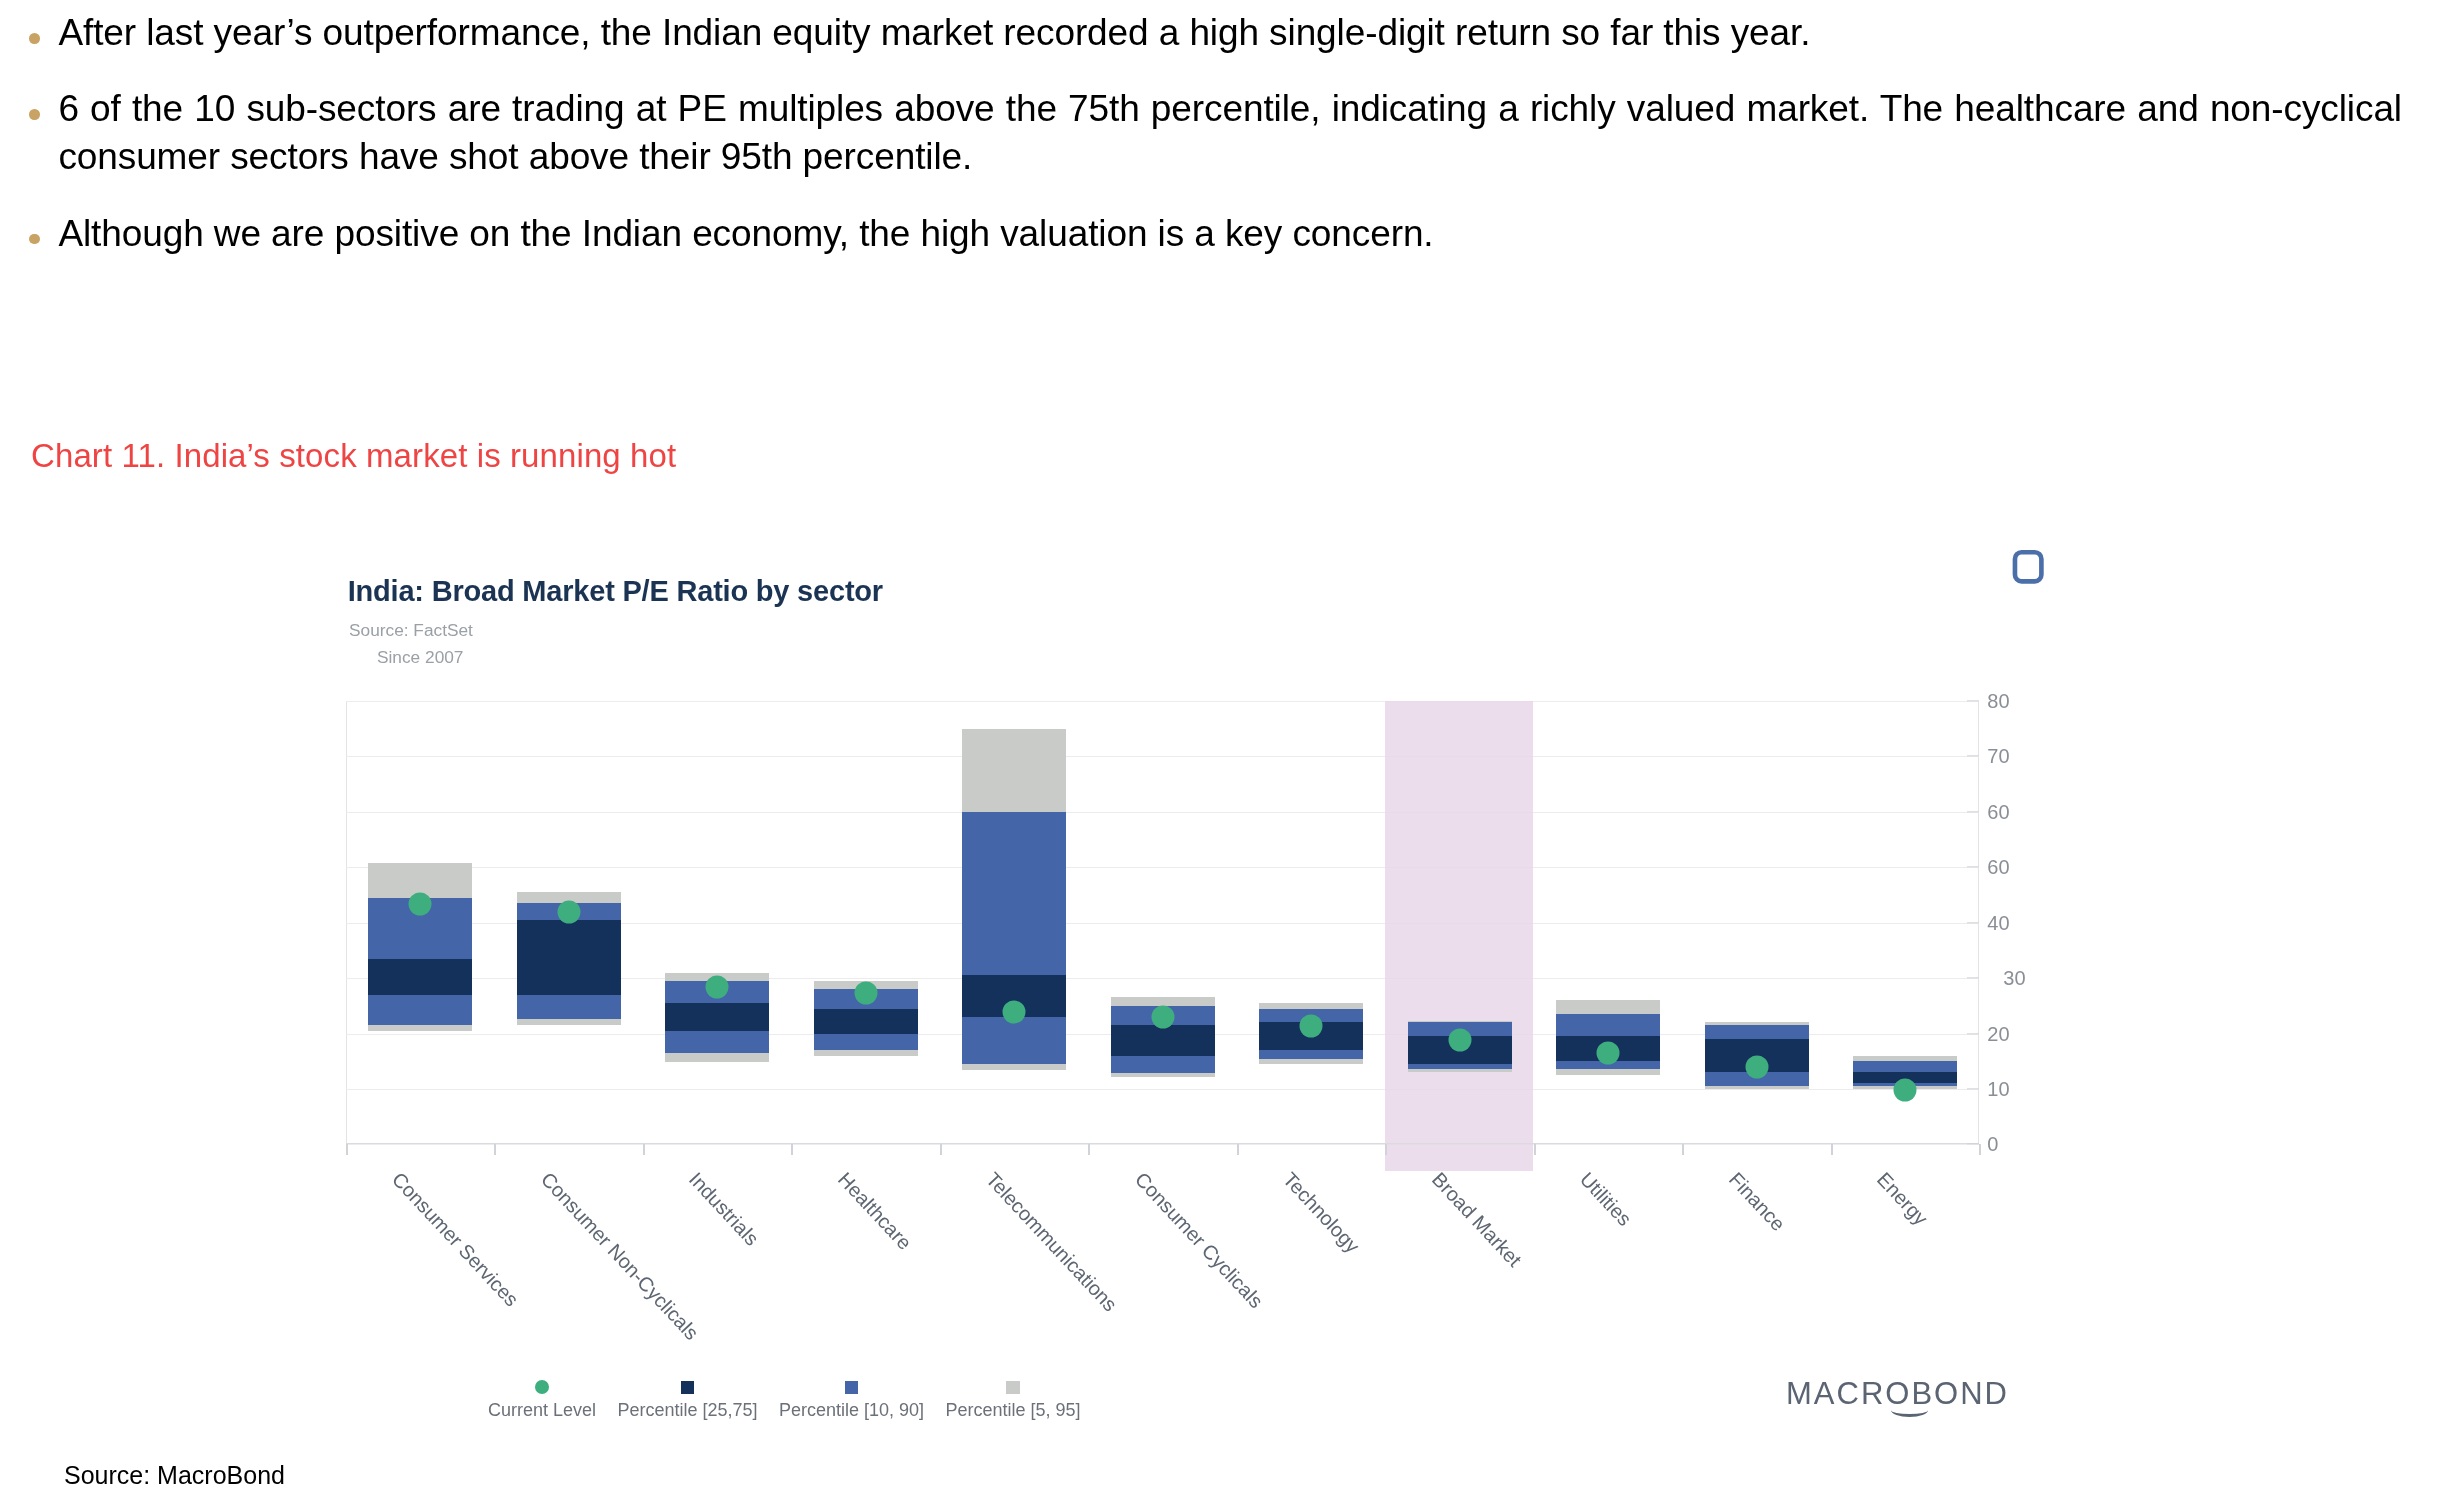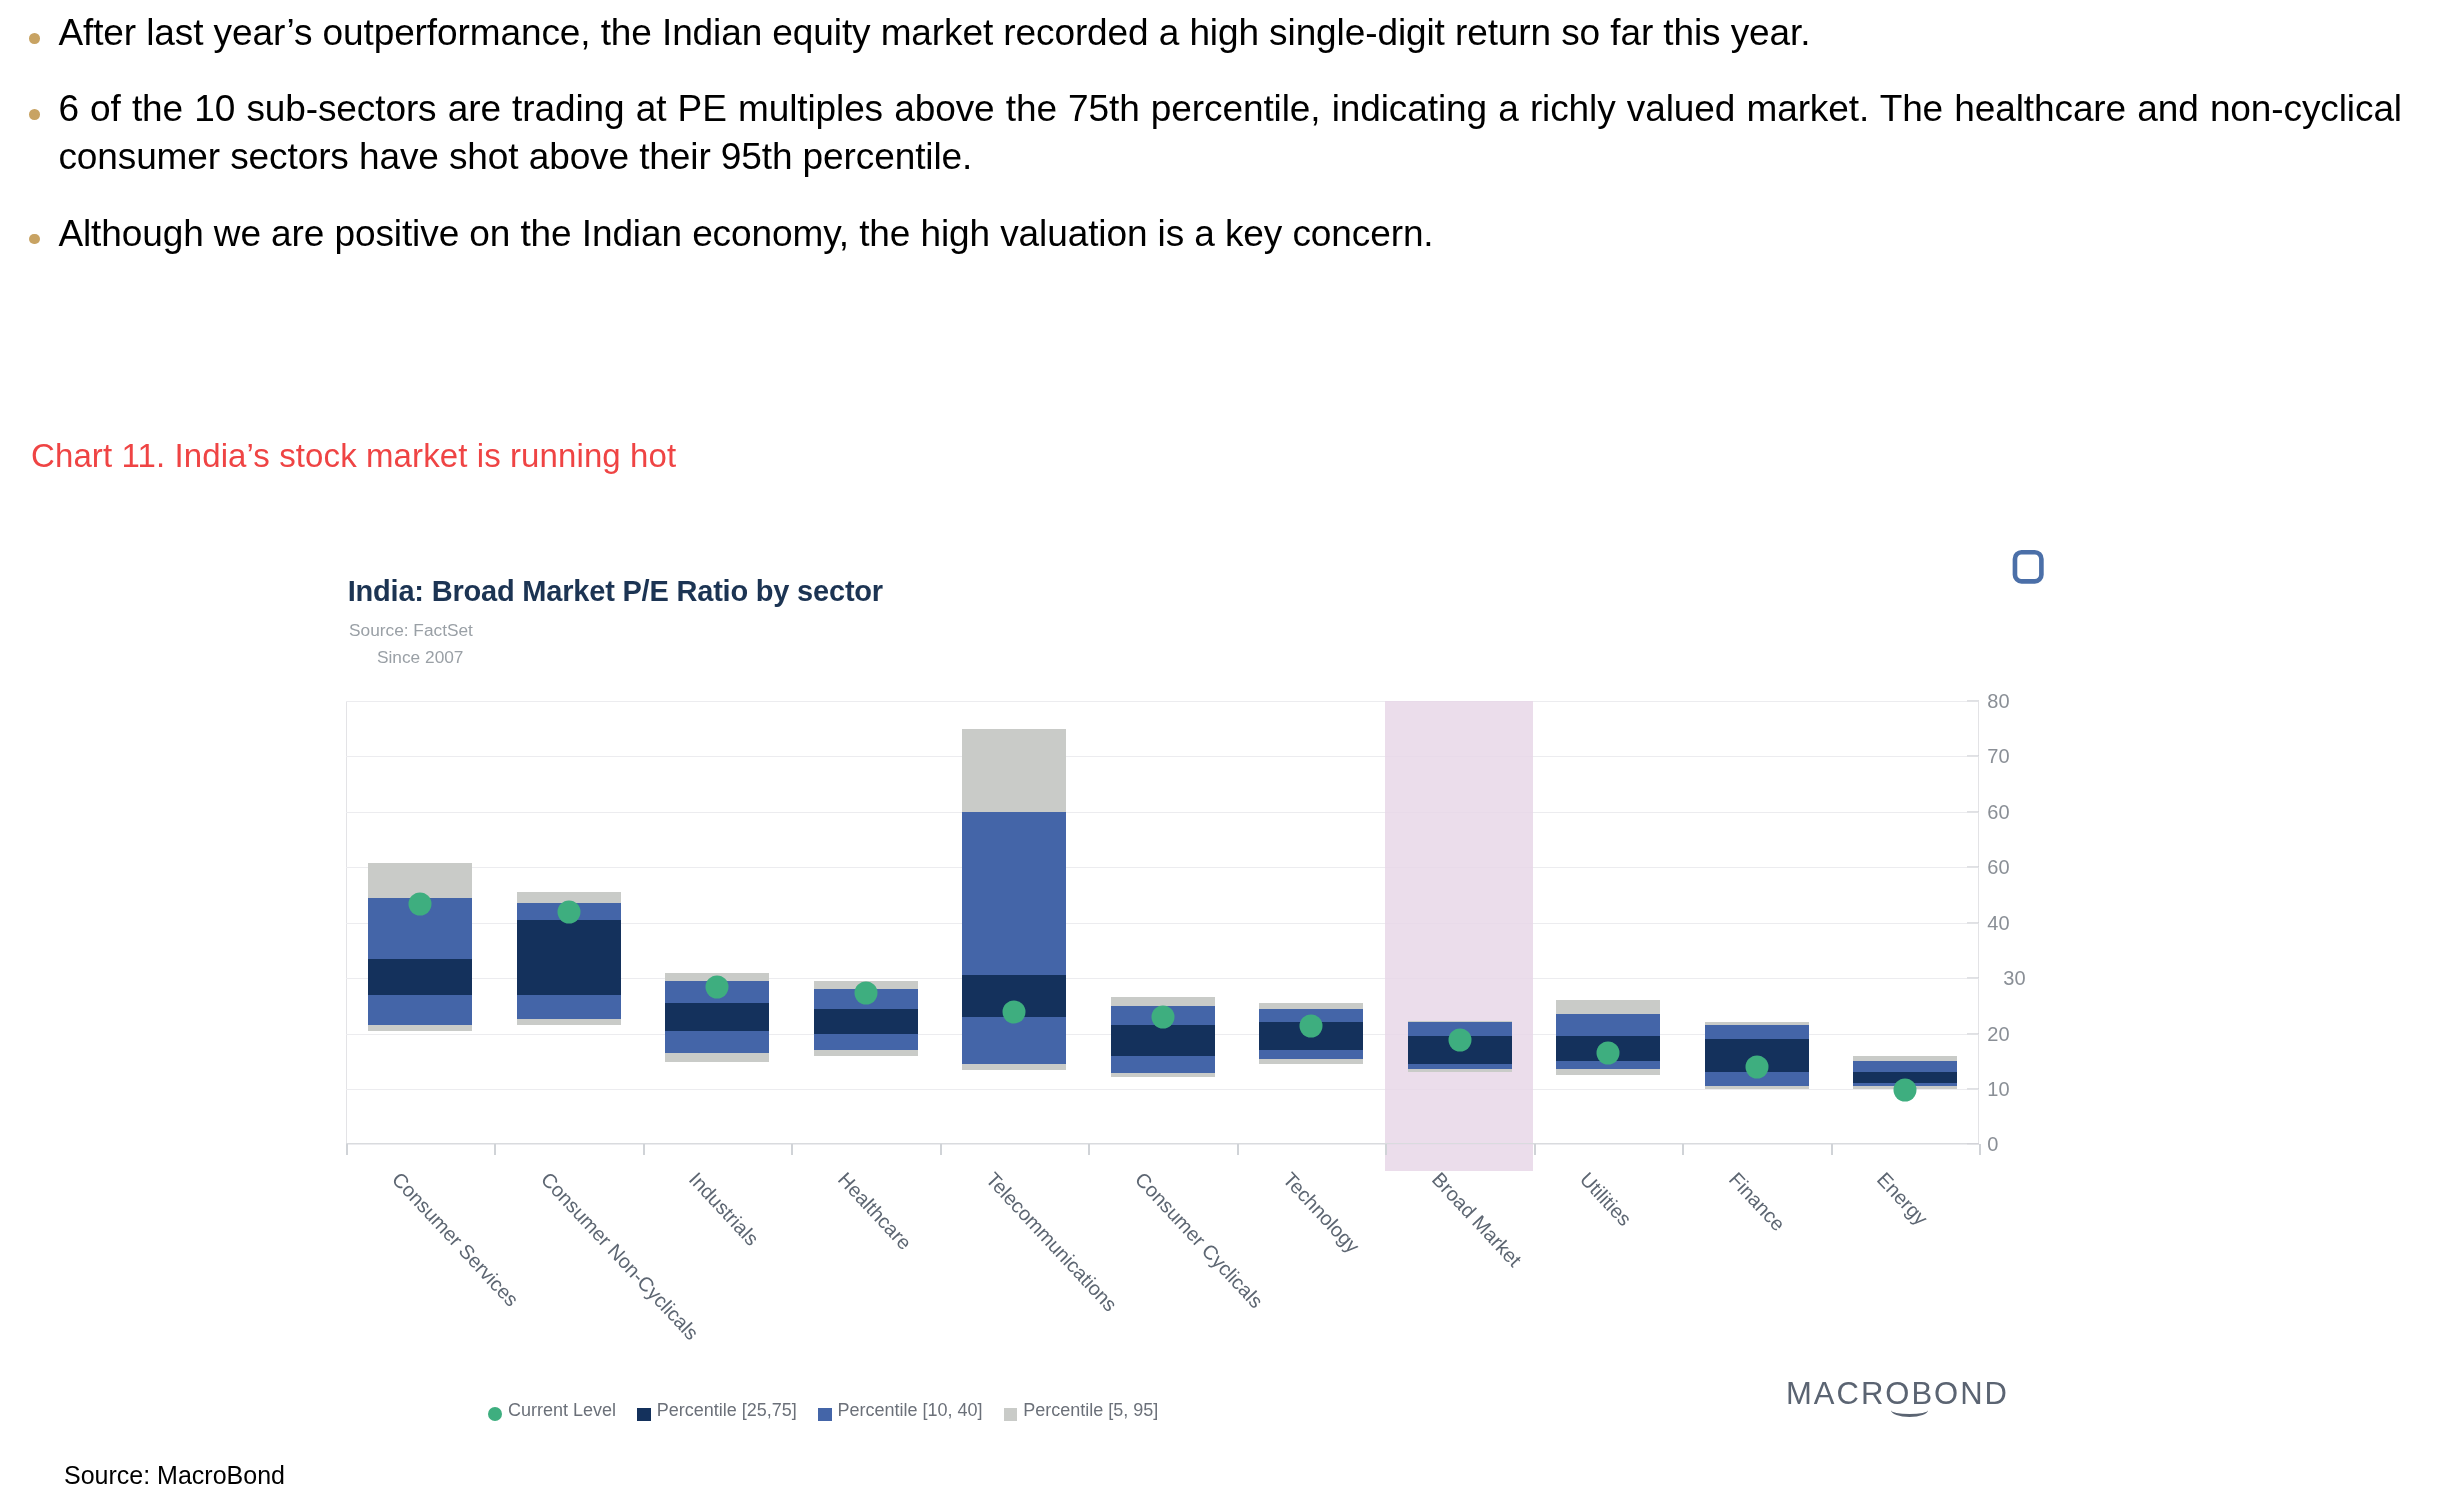--- a/index.html
+++ b/index.html
@@ -113,21 +113,21 @@
     transform-origin: left top;
     transform: rotate(47deg);
   }
 
   
   .legend {
     position:absolute; left:155px; bottom:18.7px;
     display:flex; align-items:center; gap:6.7px;
     font-size:18px; color:#6b7079;
   }
-  .legend-item { display:flex; align-items:flex-end; gap:6px; margin-right:14.7px; }
+  .legend-item { display:flex; align-items:center; gap:6px; margin-right:14.7px;flex-direction:column; }
   .lg-dot { width:14px; height:14px; border-radius:50%; background:#3eae7f; }
   .lg-sq  { width:13.3px; height:13.3px; }
 
   
   .macrobond {
     position:absolute; right:71px; bottom:28px;
     font-size:31px; letter-spacing:2px; color:#5b6472;
     font-family:Liberation Sans, sans-serif;
   }
   .macrobond-smile {
@@ -312,21 +312,21 @@
       <div class="legend-item">
         <span class="lg-dot" style="background: rgb(62, 174, 127);"></span>
         <span>Current Level</span>
       </div>
       <div class="legend-item">
         <span class="lg-sq" style="background: rgb(20, 49, 92);"></span>
         <span>Percentile [25,75]</span>
       </div>
       <div class="legend-item">
         <span class="lg-sq" style="background: rgb(68, 101, 168);"></span>
-        <span>Percentile [10, 40]</span>
+        <span>Percentile [10, 90]</span>
       </div>
       <div class="legend-item">
         <span class="lg-sq" style="background: rgb(201, 203, 200);"></span>
         <span>Percentile [5, 95]</span>
       </div>
     </div>
 
   <div class="macrobond-smile"></div>
   <div class="macrobond">MACROBOND</div>
 </div>

